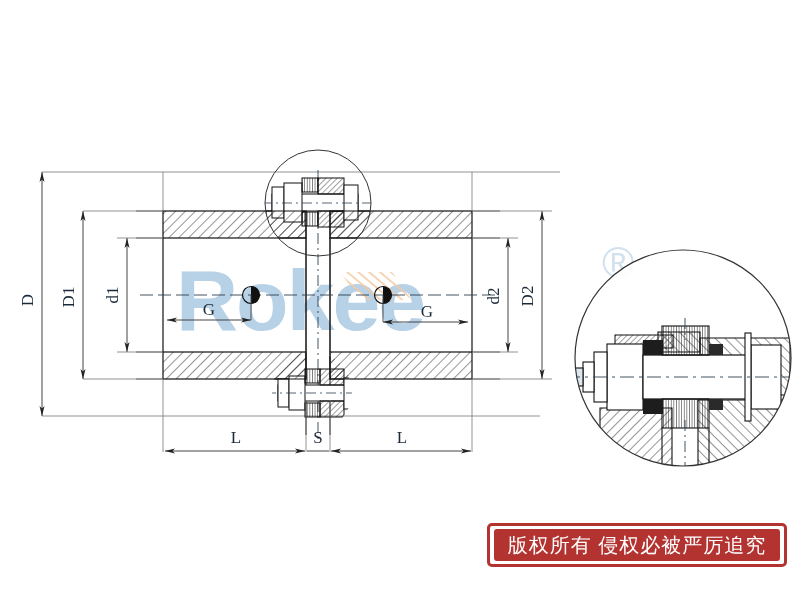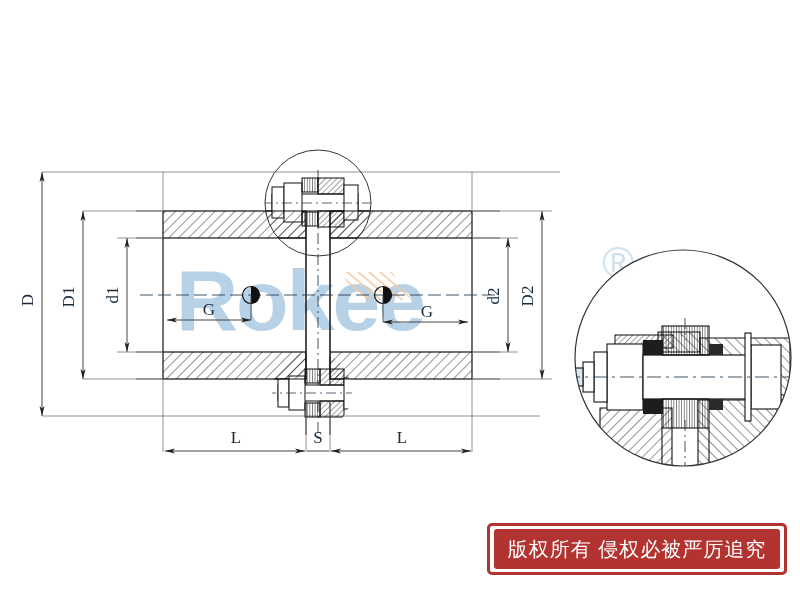--- a/index.html
+++ b/index.html
@@ -48,21 +48,21 @@
   .wm-reg {
     font-family: "Liberation Sans", sans-serif;
     font-size: 44px;
     fill: #cfe0ee;
   }
   #banner {
     position: absolute;
     left: 487px;
     top: 523px;
     width: 300px;
-    height: 52px;
+    height: 44px;
   }
   .banner-outer {
     position: absolute;
     inset: 0;
     border: 3px solid #b23330;
     border-radius: 5px;
     box-sizing: border-box;
   }
   .banner-inner {
     position: absolute;

